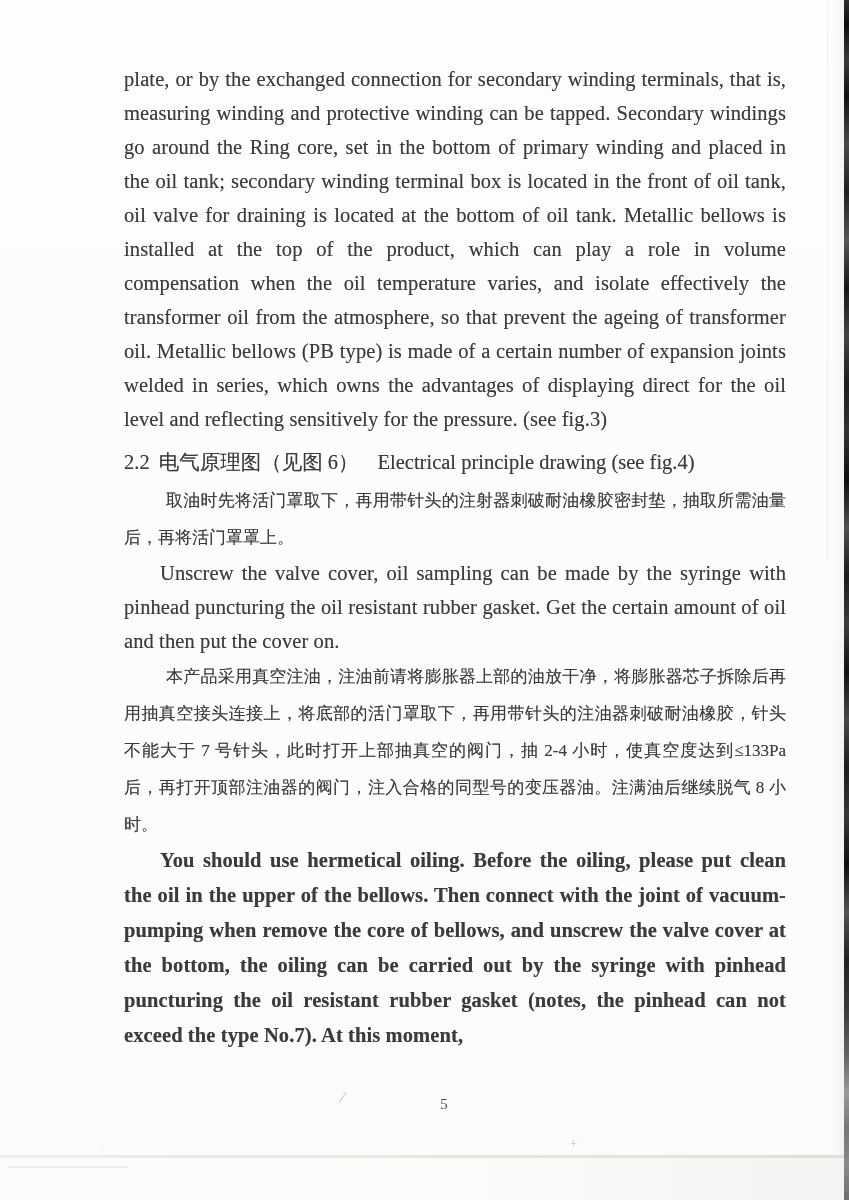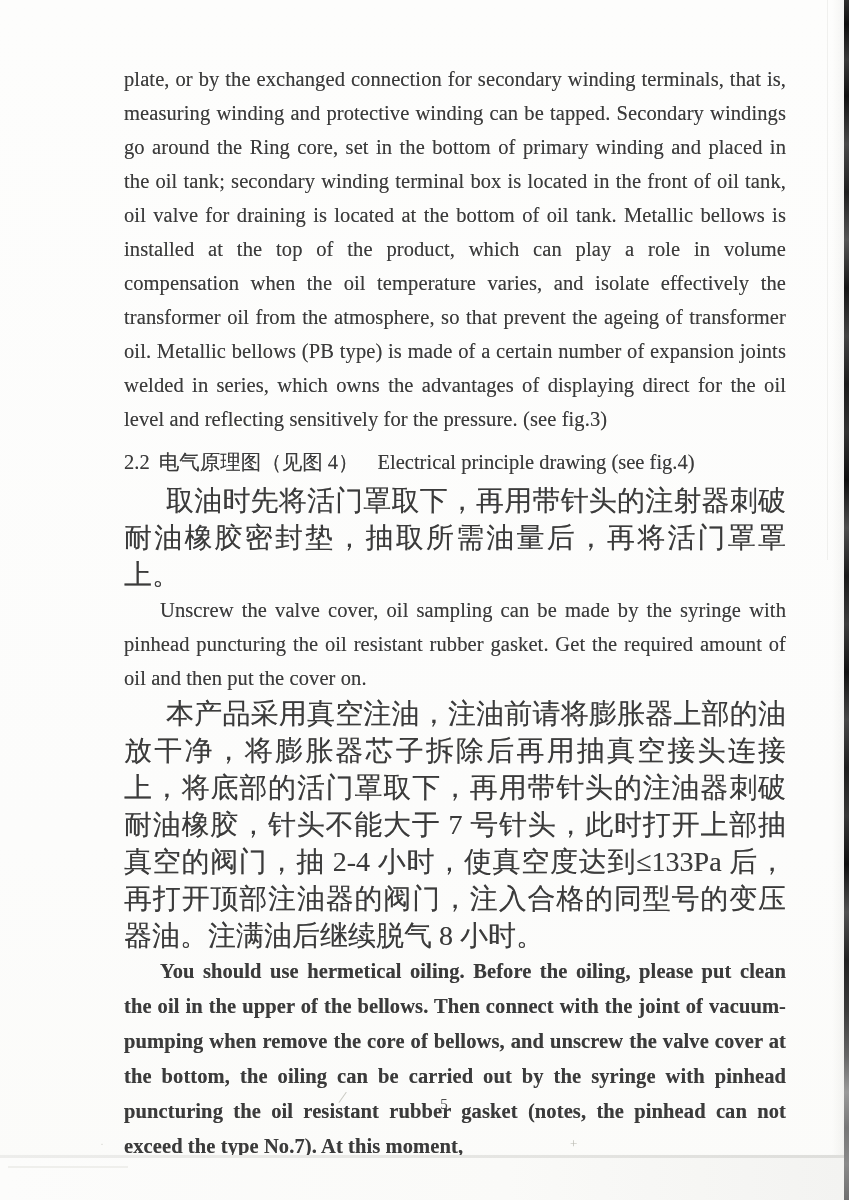--- a/index.html
+++ b/index.html
@@ -23,21 +23,21 @@
   }
   .content p{margin:0;}
   .en-body{
     font-size:20.5px;
     line-height:34px;
     text-align:justify;
     letter-spacing:0.1px;
     text-shadow:0 0 0.5px rgba(70,70,70,0.55);
   }
   .zh-body{
-    font-size:28px;
+    font-size:17px;
     line-height:37px;
     text-align:justify;
     text-shadow:0 0 0.5px rgba(70,70,70,0.5);
   }
   .indent-zh{text-indent:42px;}
   .indent-en{text-indent:36px;}
   .heading{
     font-size:20.5px;
     height:40px;line-height:40px;
     white-space:nowrap;
@@ -104,27 +104,27 @@
 </head>
 <body>
 
 <div class="page">
 
   <div class="content">
 
     <p class="en-body">plate, or by the exchanged connection for secondary winding terminals, that is, measuring winding and protective winding can be tapped. Secondary windings go around the Ring core, set in the bottom of primary winding and placed in the oil tank; secondary winding terminal box is located in the front of oil tank, oil valve for draining is located at the bottom of oil tank. Metallic bellows is installed at the top of the product, which can play a role in volume compensation when the oil temperature varies, and isolate effectively the transformer oil from the atmosphere, so that prevent the ageing of transformer oil. Metallic bellows (PB type) is made of a certain number of expansion joints welded in series, which owns the advantages of displaying direct for the oil level and reflecting sensitively for the pressure. (see fig.3)</p>
 
     <div class="heading sp-above-sm">
-      <span>2.2</span><span class="sec-zh">电气原理图（见图 4）</span><span class="sec-en">Electrical principle drawing (see fig.4)</span>
+      <span>2.2</span><span class="sec-zh">电气原理图（见图 6）</span><span class="sec-en">Electrical principle drawing (see fig.4)</span>
     </div>
 
 
     <p class="zh-body indent-zh">取油时先将活门罩取下，再用带针头的注射器刺破耐油橡胶密封垫，抽取所需油量后，再将活门罩罩上。</p>
 
-    <p class="en-body indent-en sp-above-sm">Unscrew the valve cover, oil sampling can be made by the syringe with pinhead puncturing the oil resistant rubber gasket. Get the required amount of oil and then put the cover on.</p>
+    <p class="en-body indent-en sp-above-sm">Unscrew the valve cover, oil sampling can be made by the syringe with pinhead puncturing the oil resistant rubber gasket. Get the certain amount of oil and then put the cover on.</p>
 
 
     <p class="zh-body indent-zh sp-above-md">本产品采用真空注油，注油前请将膨胀器上部的油放干净，将膨胀器芯子拆除后再用抽真空接头连接上，将底部的活门罩取下，再用带针头的注油器刺破耐油橡胶，针头不能大于 7 号针头，此时打开上部抽真空的阀门，抽 2-4 小时，使真空度达到≤133Pa 后，再打开顶部注油器的阀门，注入合格的同型号的变压器油。注满油后继续脱气 8 小时。</p>
 
     <p class="en-body en-last indent-en sp-above-lg">You should use hermetical oiling. Before the oiling, please put clean the oil in the upper of the bellows. Then connect with the joint of vacuum-pumping when remove the core of bellows, and unscrew the valve cover at the bottom, the oiling can be carried out by the syringe with pinhead puncturing the oil resistant rubber gasket (notes, the pinhead can not exceed the type No.7). At this moment,</p>
 
   </div>
 
   <div class="page-number">5</div>
 

